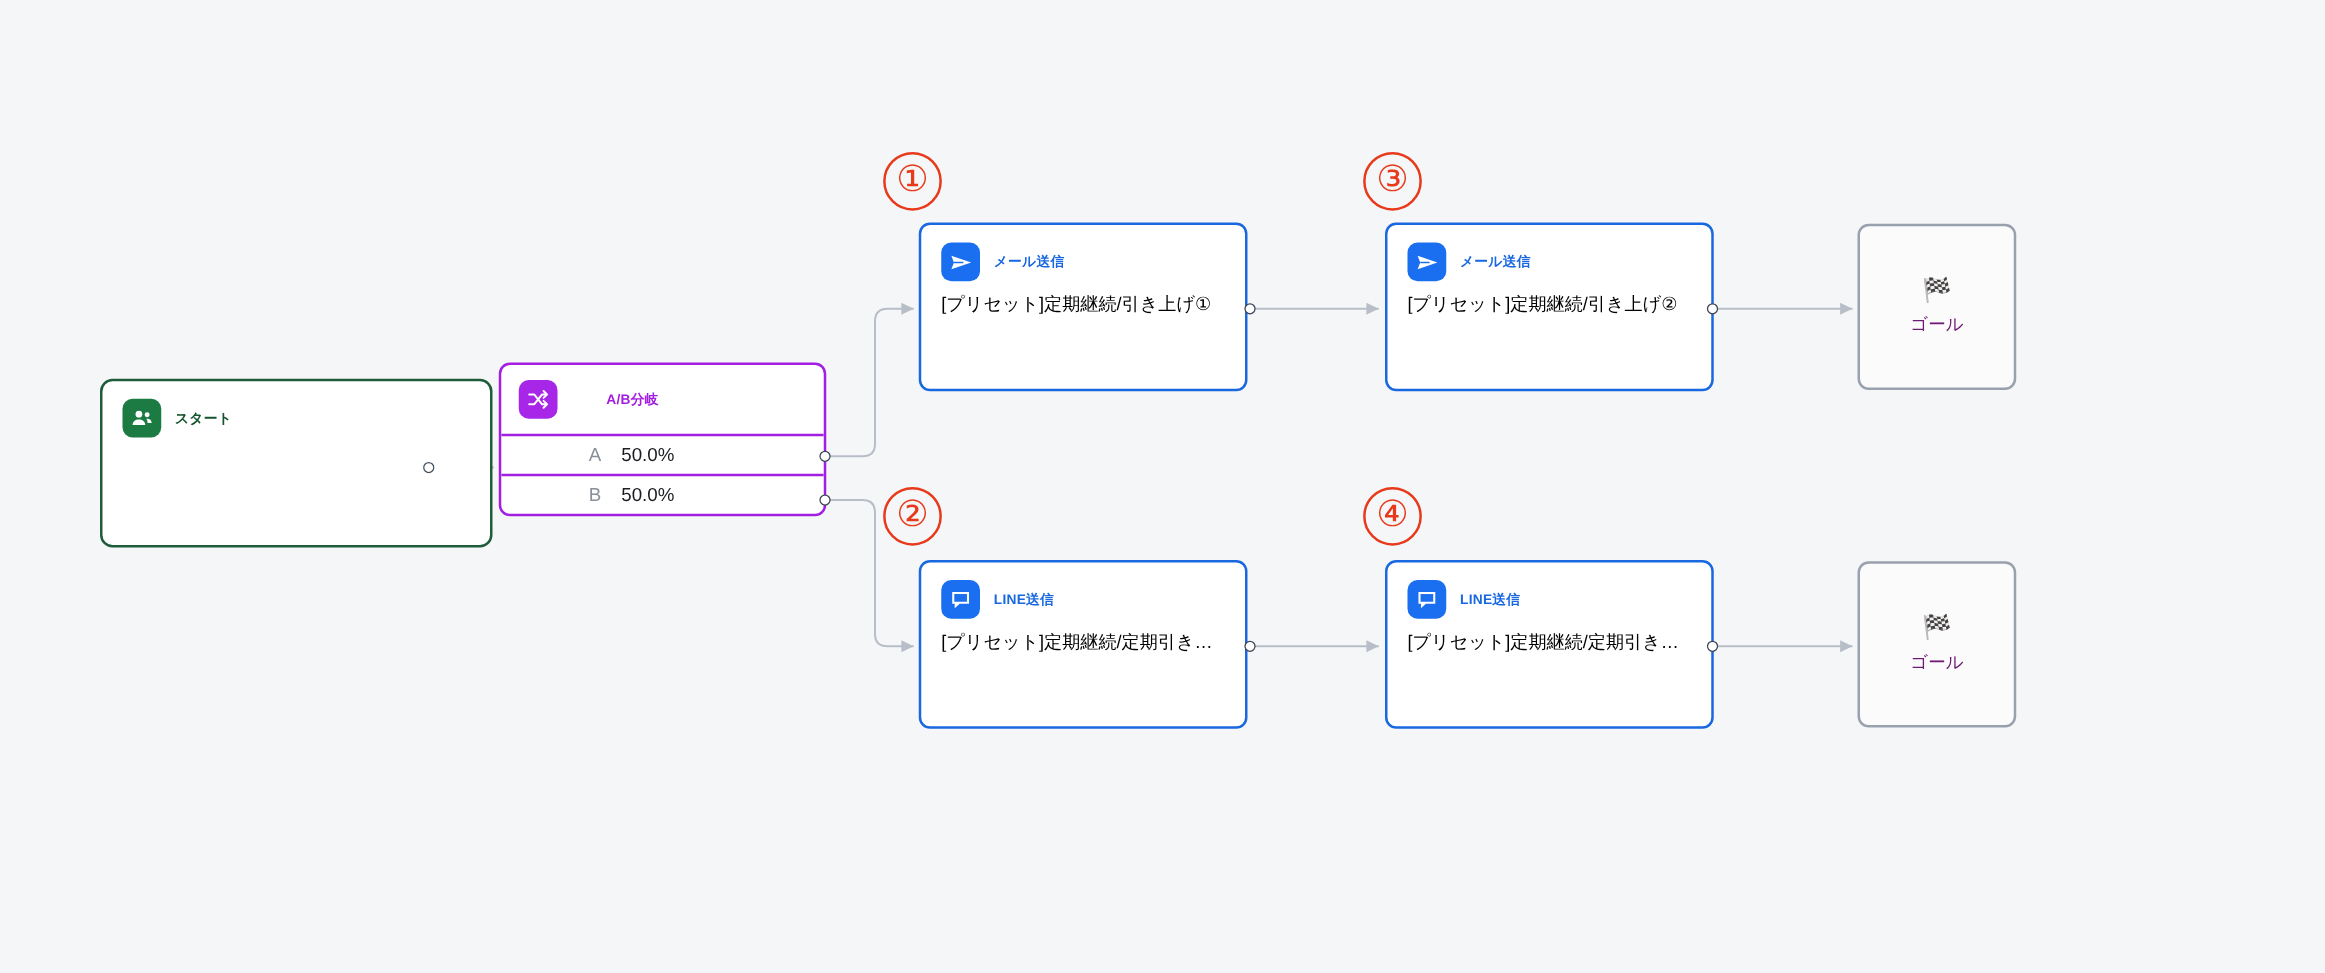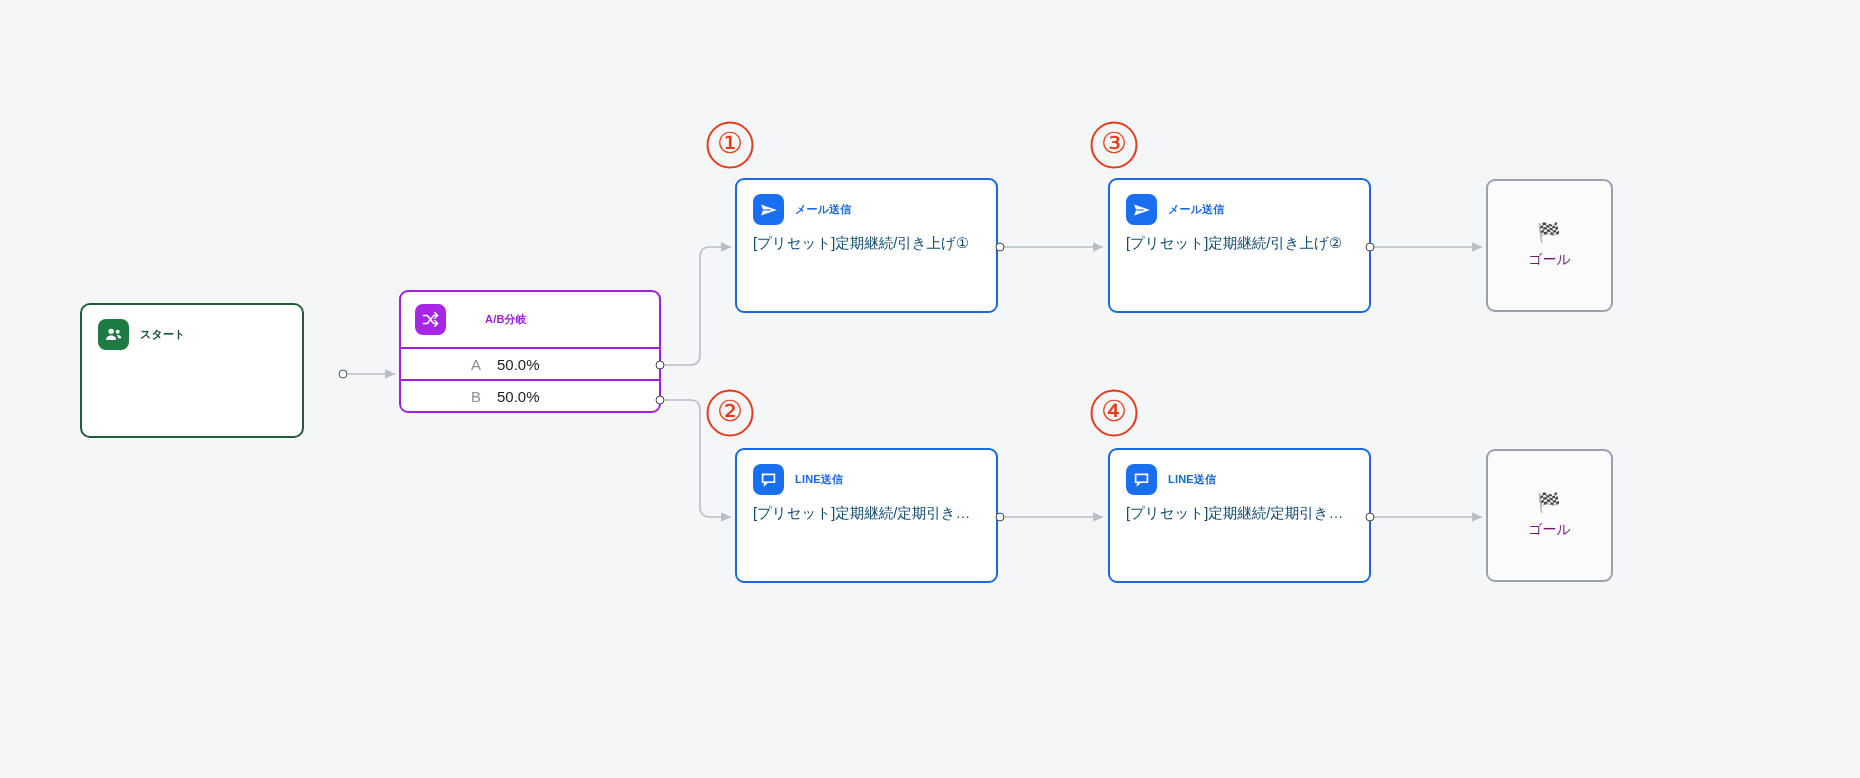--- a/index.html
+++ b/index.html
@@ -52,21 +52,21 @@
   }
   .node-title {
     font-size: 11px;
     font-weight: bold;
     letter-spacing: .2px;
     white-space: nowrap;
   }
   .node-desc {
     padding: 9px 16px 0 16px;
     font-size: 14.5px;
-    color: #0c4a6e;
+    color: #000000;
     white-space: nowrap;
     overflow: hidden;
     text-overflow: ellipsis;
   }
 
   
   .node.start {
     border-color: #1f5c3a;
     border-radius: 10px;
   }
@@ -179,21 +179,21 @@
       <path d="M1002,247 L1103,247" marker-end="url(#arrow)"></path>
 
       <path d="M1372,247 L1482,247" marker-end="url(#arrow)"></path>
 
       <path d="M1002,517 L1103,517" marker-end="url(#arrow)"></path>
 
       <path d="M1372,517 L1482,517" marker-end="url(#arrow)"></path>
     </g>
   </svg>
 
-  <div class="node start" style="left:80px; top:303px; width:224px; height:135px;">
+  <div class="node start" style="left:80px; top:303px; width:314px; height:135px;">
     <div class="node-head">
       <div class="node-badge">
         <svg width="19" height="19" viewBox="0 0 24 24" fill="#ffffff">
           <circle cx="9" cy="8" r="3.4"></circle>
           <path d="M2.6 19c0-3.6 2.9-5.6 6.4-5.6s6.4 2 6.4 5.6z"></path>
           <circle cx="17.3" cy="8.6" r="2.5"></circle>
           <path d="M17.3 12.6c2.7 0 4.6 1.6 4.6 4.2h-4.1c0-1.6-.5-3-1.4-4.1z"></path>
         </svg>
       </div>
       <div class="node-title">スタート</div>

